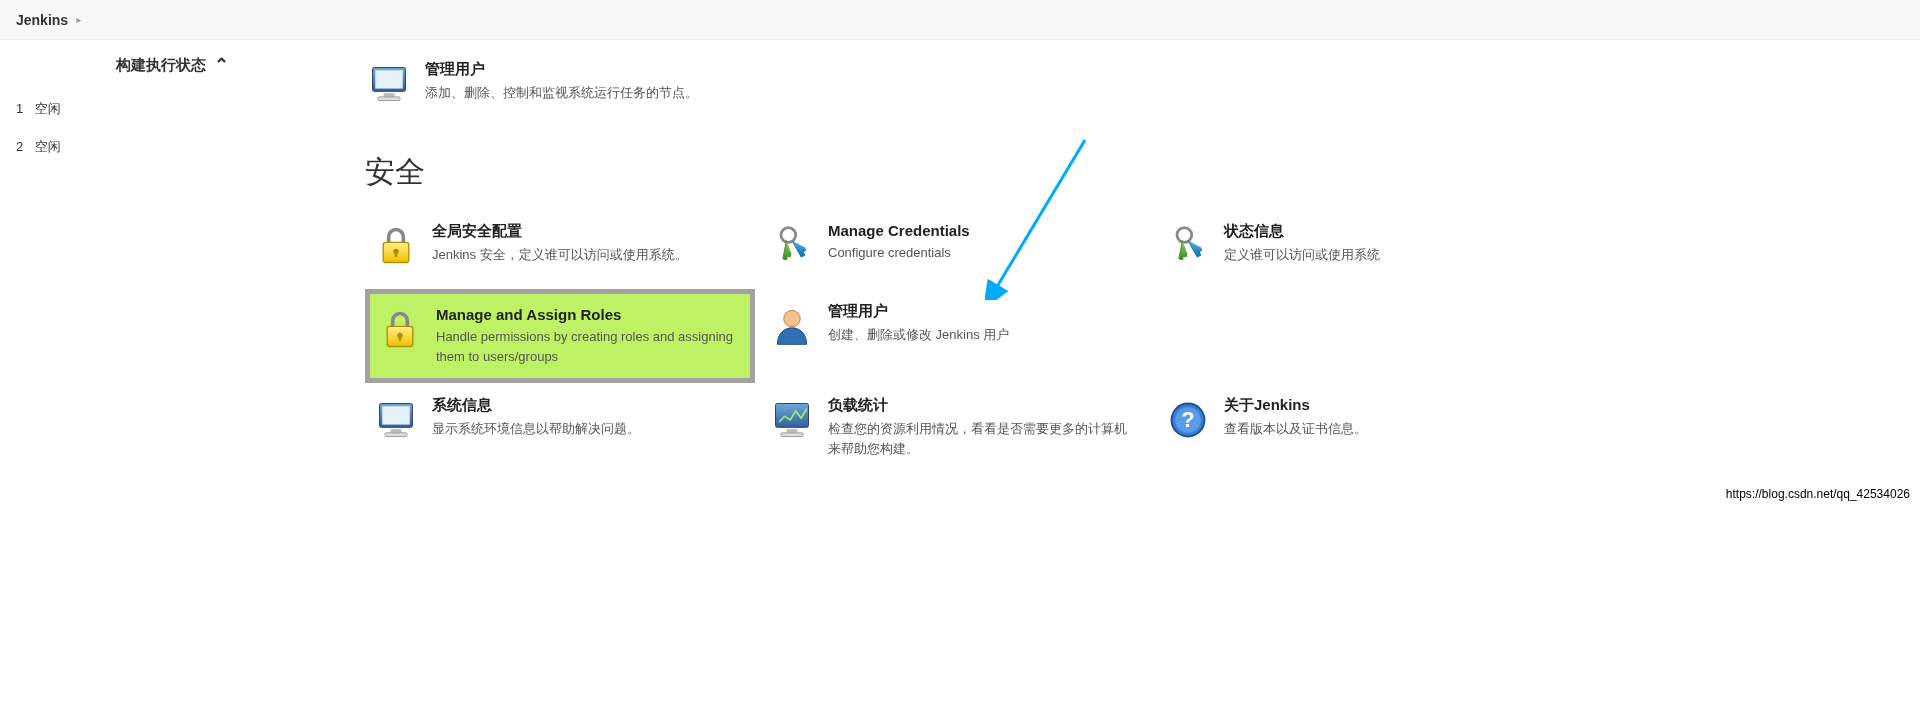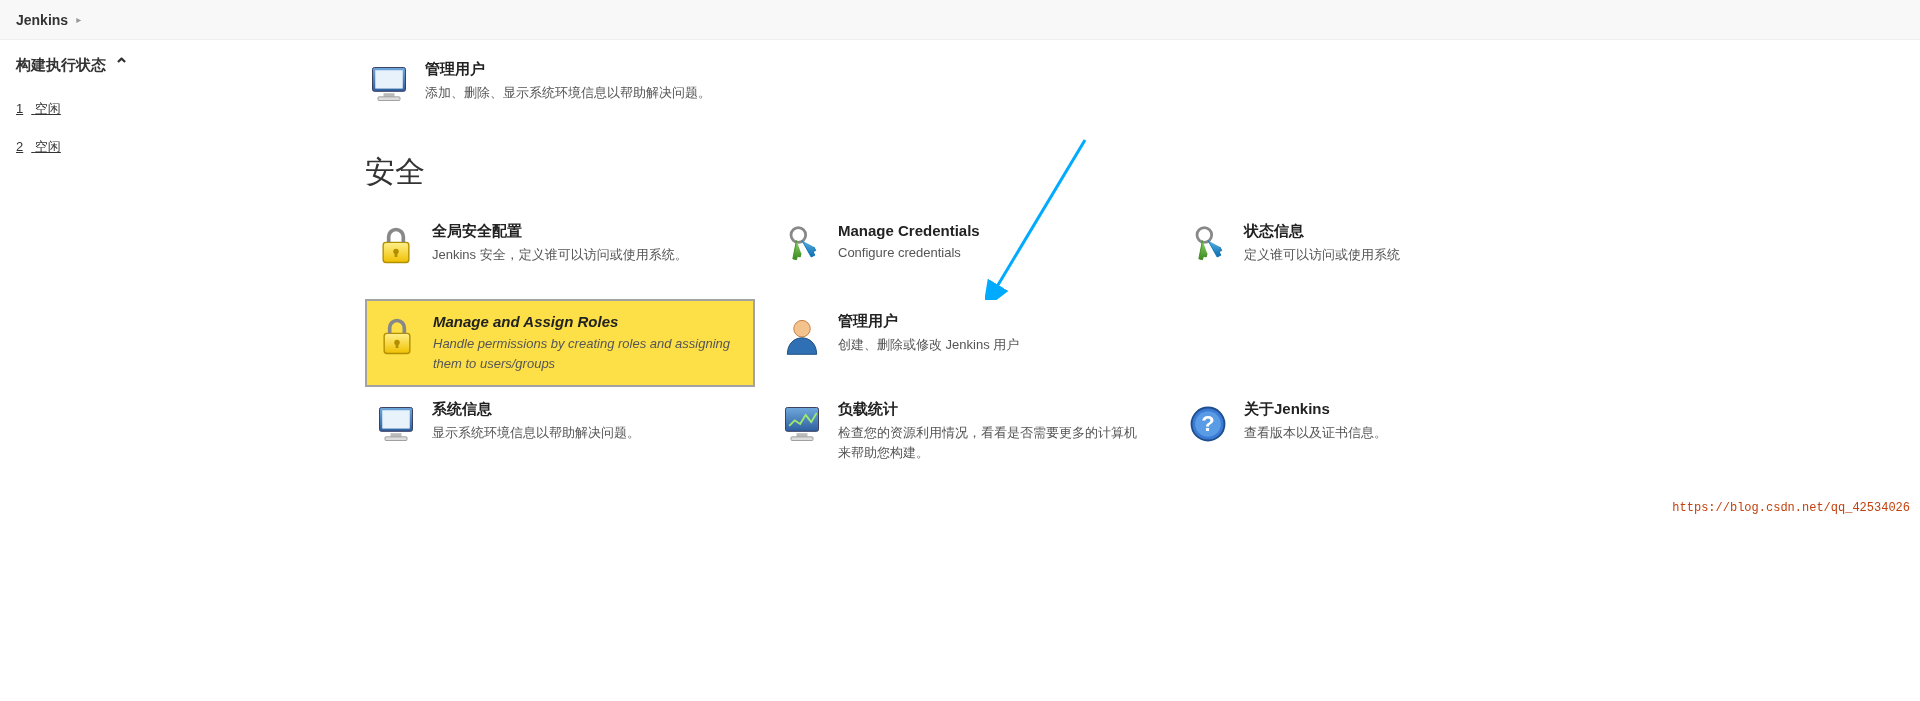--- a/index.html
+++ b/index.html
@@ -2,37 +2,37 @@
 <html><head>
 <meta charset="utf-8">
 <style>
   * { box-sizing: border-box; margin: 0; padding: 0; }
   body { font-family: "Helvetica Neue", Helvetica, Arial, "Microsoft YaHei", sans-serif; font-size: 14px; color: #333; background: #fff; width: 1920px; }
   .topbar { height: 40px; background: #f8f8f8; display: flex; align-items: center; padding: 0 16px; border-bottom: 1px solid #eee; }
   .breadcrumb-link { color: #333; font-weight: bold; cursor: pointer; }
   .breadcrumb-sep { color: #999; margin: 0 8px; font-size: 10px; }
   .layout { display: flex; }
   .sidebar { width: 345px; flex-shrink: 0; }
-  .sidebar-header { display: flex; align-items: center; justify-content: flex-start; padding: 14px 16px; font-weight: bold; font-size: 15px; cursor: pointer; gap: 8px; }
+  .sidebar-header { display: flex; align-items: center; justify-content: center; padding: 14px 16px; font-weight: bold; font-size: 15px; cursor: pointer; gap: 8px; }
   .chevron { font-size: 18px; }
-  .exec-item { padding: 10px 16px; color: #333; font-size: 13px; text-decoration: underline; }
+  .exec-item { padding: 10px 16px; color: #333; font-size: 13px; }
   .exec-item span:first-child { margin-right: 8px; }
   .main { flex: 1; padding-right: 40px; padding-bottom: 40px; position: relative; }
   .top-item-row { padding: 8px 0 24px 20px; }
   .section-title { font-size: 30px; font-weight: normal; margin: 8px 0 16px 20px; }
-  .grid { display: grid; grid-template-columns: 390px 390px 390px; gap: 16px; margin-left: 20px; }
+  .grid { display: grid; grid-template-columns: 390px 390px 390px; gap: 6px; margin-left: 20px; }
   .tile { display: flex; align-items: flex-start; padding: 12px 16px 12px 6px; border: 1px solid transparent; cursor: pointer; }
-  .tile.highlight { border: 2px solid #a3a3a3; background: #fde047; font-style: italic; }
+  .tile.highlight { border: 5px solid #a3a3a3; background: #bef264; }
   .tile .icon { width: 48px; height: 48px; flex-shrink: 0; margin-right: 12px; display: flex; align-items: center; justify-content: center; }
   .tile .icon svg { width: 44px; height: 44px; }
   .tile-text .tile-title { font-weight: bold; font-size: 15px; margin-bottom: 4px; color: #222; }
   .tile-text .tile-desc { font-size: 13px; color: #555; line-height: 1.5; }
   .arrow-annot { position: absolute; left: 640px; top: 90px; pointer-events: none; }
   .arrow-annot svg { width: 120px; height: 170px; }
-  .watermark { position: absolute; right: 10px; bottom: 0; color: #c2410c; font-size: 12px; font-family: Liberation Mono, monospace; }
+  .watermark { position: absolute; right: 10px; bottom: 10px; color: #000000; font-size: 12px; }
   .top-single { display: flex; align-items: flex-start; }
   .top-single .icon { width: 48px; height: 48px; margin-right: 12px; display:flex; align-items:center; justify-content:center;}
 </style>
 </head>
 <body>
 
 <svg width="0" height="0" style="position:absolute">
   <defs>
     <linearGradient id="lockGrad" x1="0" y1="0" x2="0" y2="1">
       <stop offset="0" stop-color="#fff08a"></stop>
@@ -117,21 +117,21 @@
 
     <div class="top-item-row">
       <div class="top-single tile" style="border:none;padding-left:0">
         <div class="icon">
             <svg>
               <use href="#ico-monitor"></use>
             </svg>
           </div>
         <div class="tile-text">
           <div class="tile-title">管理用户</div>
-          <div class="tile-desc">添加、删除、显示系统环境信息以帮助解决问题。</div>
+          <div class="tile-desc">添加、删除、控制和监视系统运行任务的节点。</div>
         </div>
       </div>
     </div>
 
     <div class="section-title">安全</div>
     <div class="grid">
       <div class="tile">
         <div class="icon">
             <svg>
               <use href="#ico-lock"></use>

